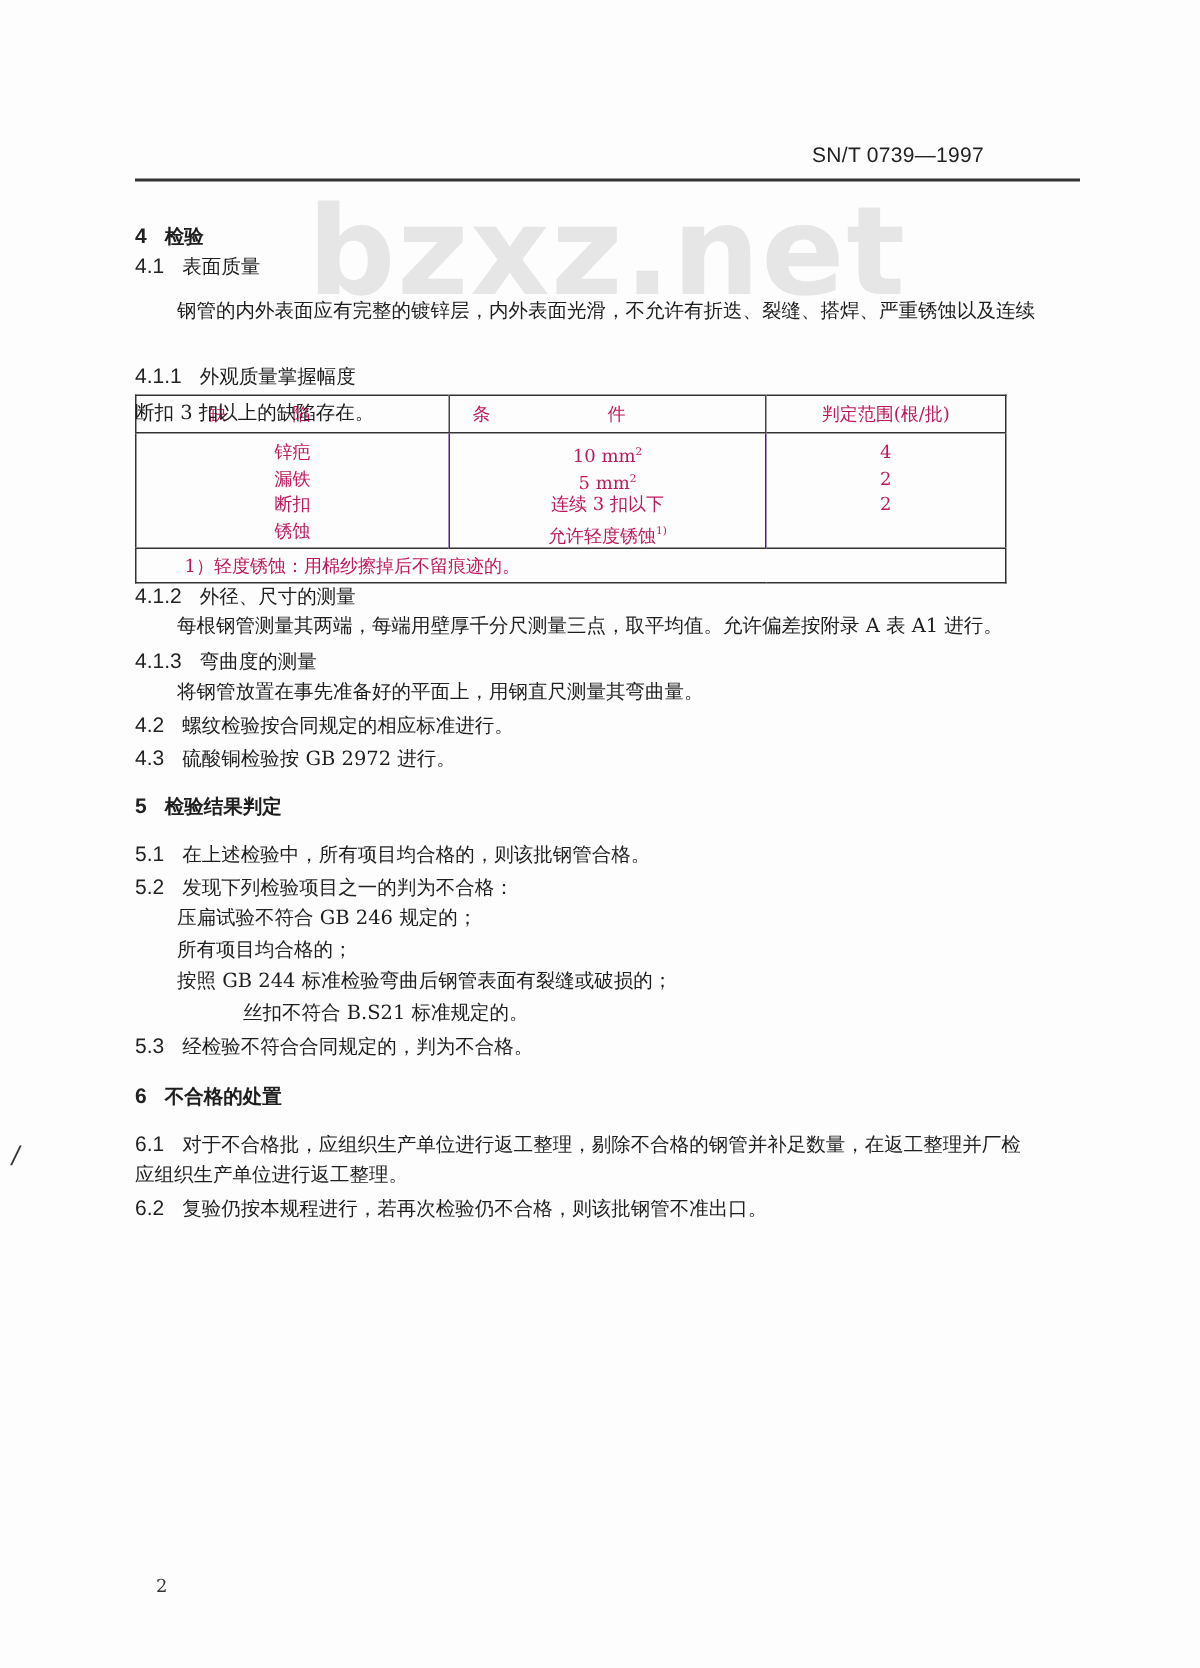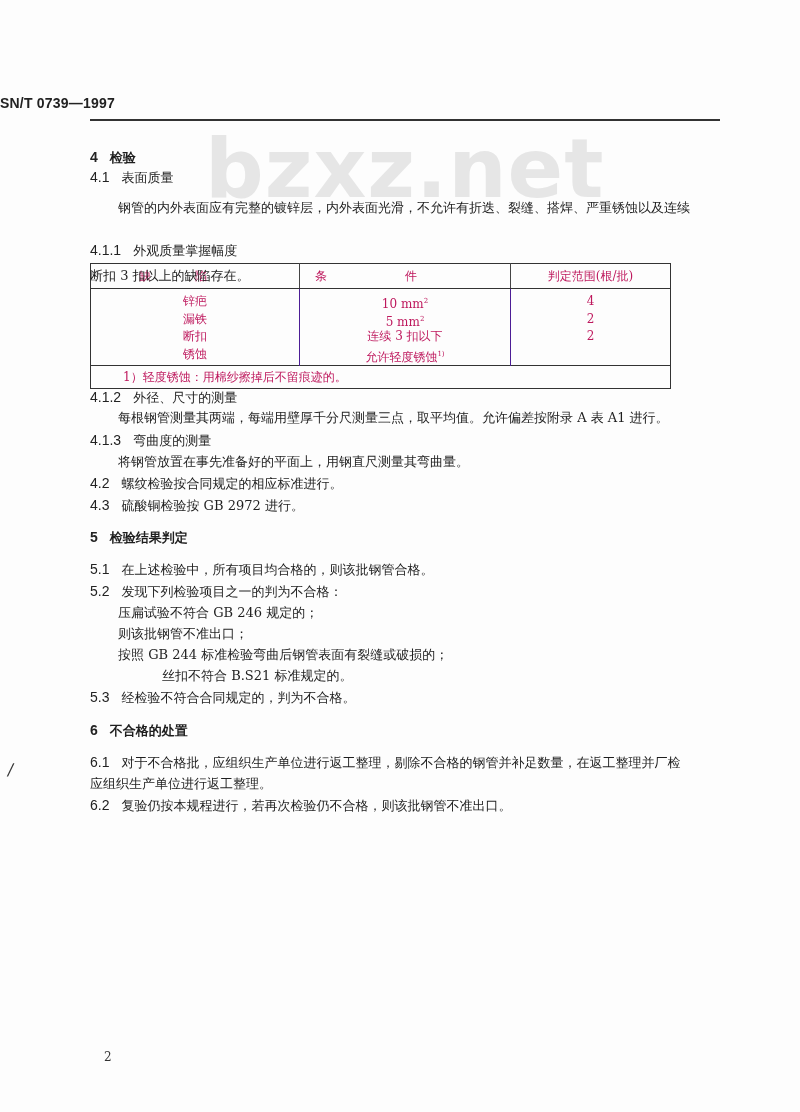--- a/index.html
+++ b/index.html
@@ -3,23 +3,23 @@
   <meta charset="utf-8">
   <style>
     html, body { margin: 0; padding: 0; }
     body {
       width: 800px; height: 1112px; position: relative; overflow: hidden;
       background: #fdfdfd; color: #1a1a1a;
       font-family: "DejaVu Serif", "Liberation Serif", serif;
     }
     .abs { position: absolute; }
     .hdr {
-      left: 0; width: 656px; top: 95px; text-align: left;
+      left: 0; width: 656px; top: 95px; text-align: right;
       font-family: "Liberation Sans", "DejaVu Sans", sans-serif;
-      font-size: 14px; font-weight: bold; letter-spacing: 0.2px; color: #222;
+      font-size: 14px; font-weight: normal; letter-spacing: 0.2px; color: #222;
     }
     .hdr-rule { left: 90px; width: 630px; top: 119px; height: 0; border-top: 2px solid #333; }
     .watermark {
       left: 205px; top: 128px; font-family: "DejaVu Sans", "Liberation Sans", sans-serif;
       font-weight: bold; font-size: 82px; color: #e6e6e6; letter-spacing: 1px; line-height: 1;
       z-index: 0;
     }
     .line {
       font-size: 13px; line-height: 16px; white-space: nowrap; z-index: 1; color: #1e1e1e;
     }
@@ -122,21 +122,21 @@
 <div class="abs line sec-title" style="left:90px; top:529px;">
   <span class="num">5</span><span>检验结果判定</span>
 </div>
 <div class="abs line" style="left:90px; top:561px;">
   <span class="num">5.1</span><span>在上述检验中，所有项目均合格的，则该批钢管合格。</span>
 </div>
 <div class="abs line" style="left:90px; top:583px;">
   <span class="num">5.2</span><span>发现下列检验项目之一的判为不合格：</span>
 </div>
 <div class="abs line" style="left:118px; top:605px;">压扁试验不符合 GB 246 规定的；</div>
-<div class="abs line" style="left:118px; top:626px;">则该批钢管不准出口；</div>
+<div class="abs line" style="left:118px; top:626px;">所有项目均合格的；</div>
 <div class="abs line" style="left:118px; top:647px;">按照 GB 244 标准检验弯曲后钢管表面有裂缝或破损的；</div>
 <div class="abs line" style="left:118px; top:668px;margin-left:44px;">丝扣不符合 B.S21 标准规定的。</div>
 <div class="abs line" style="left:90px; top:689px;">
   <span class="num">5.3</span><span>经检验不符合合同规定的，判为不合格。</span>
 </div>
 
 <div class="abs line sec-title" style="left:90px; top:722px;">
   <span class="num">6</span><span>不合格的处置</span>
 </div>
 <div class="abs line" style="left:90px; top:754px;">

